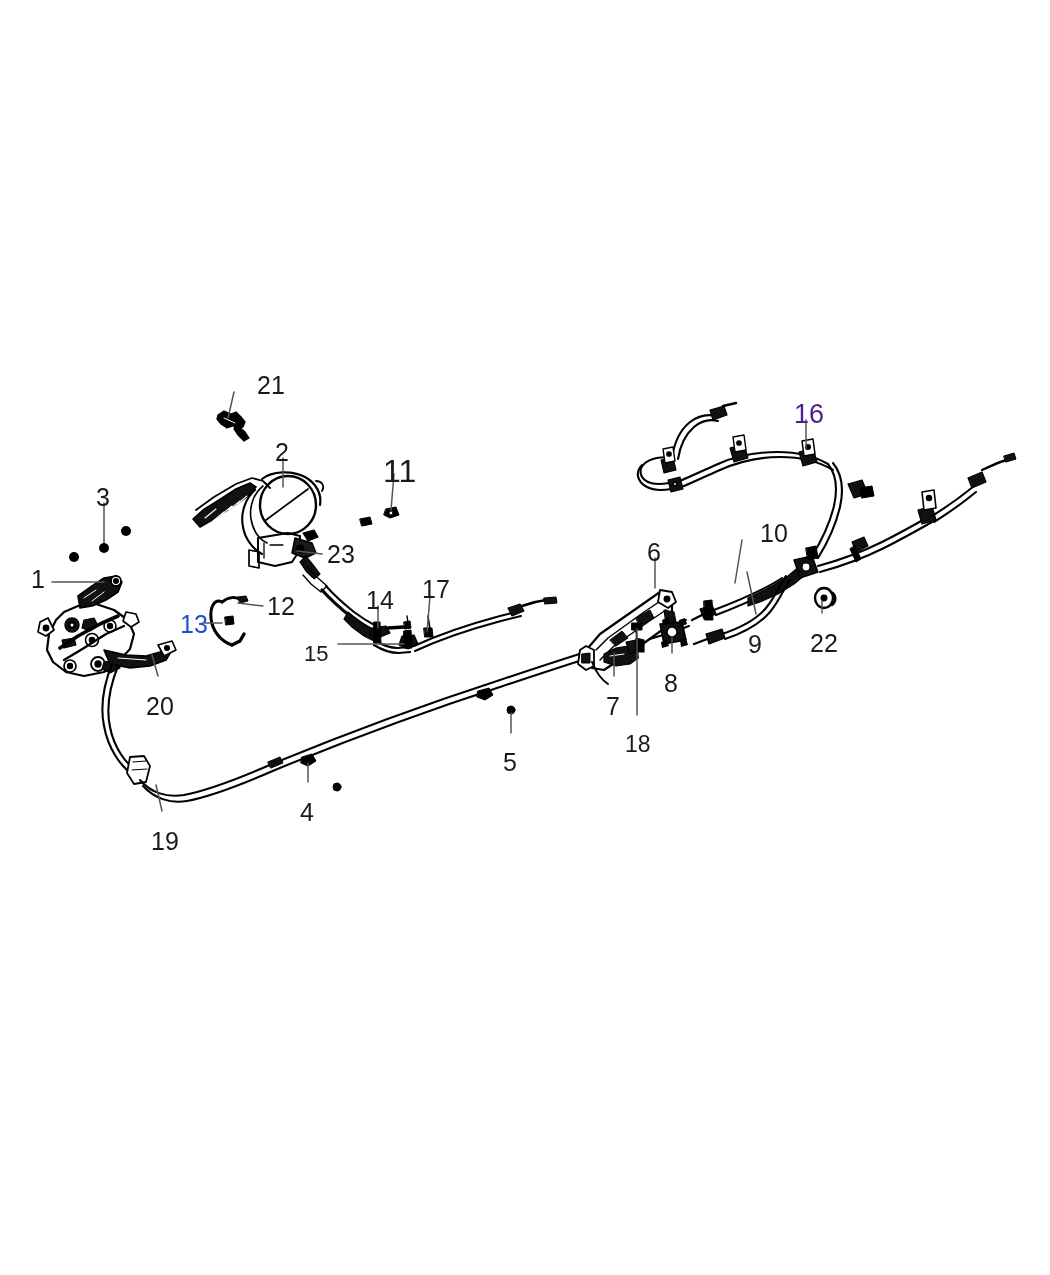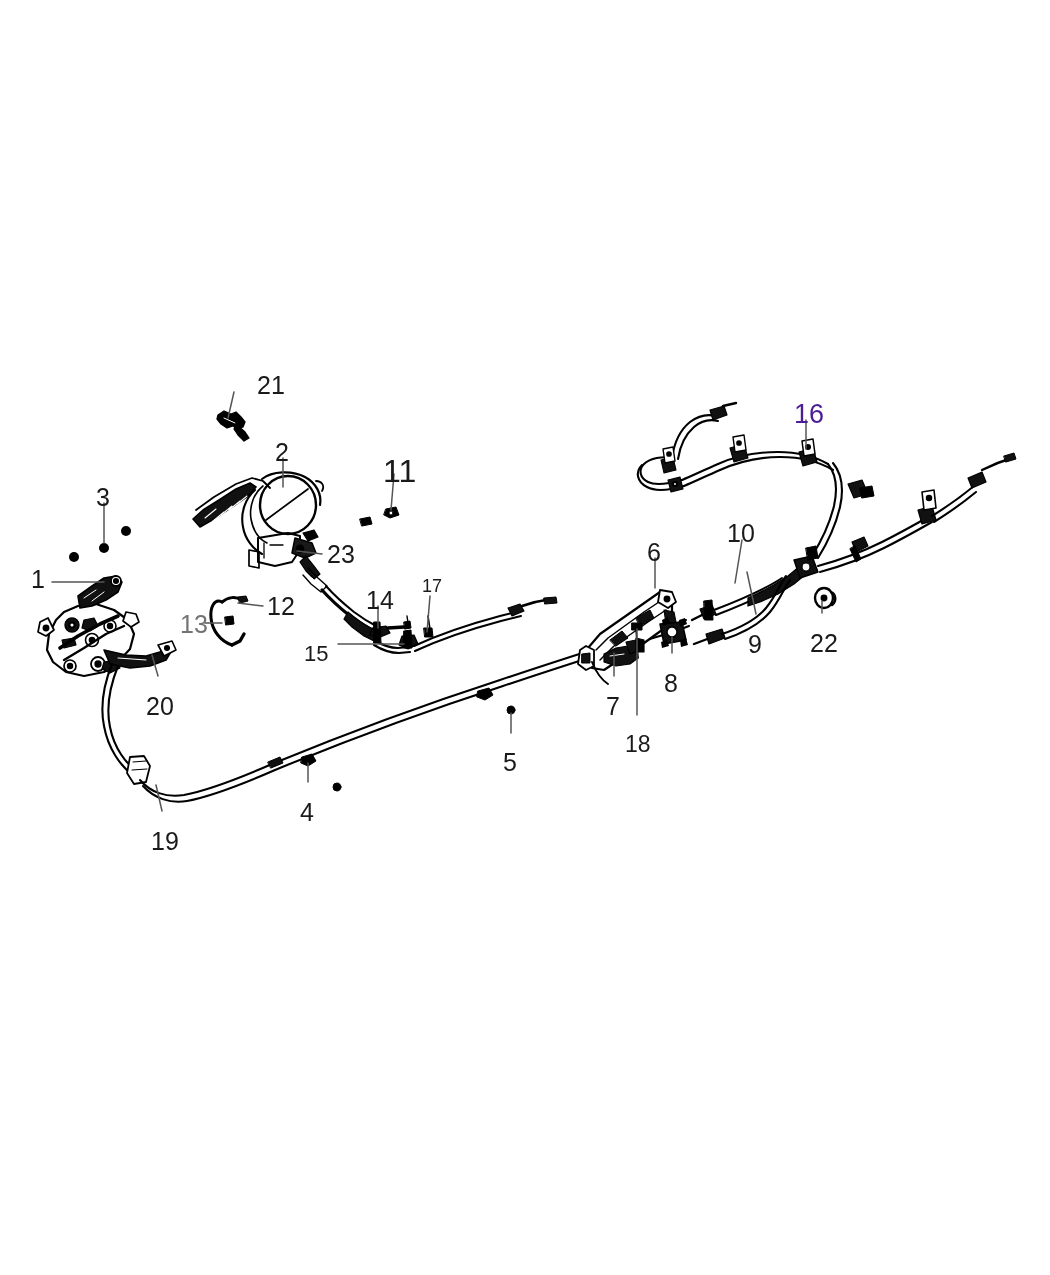--- a/index.html
+++ b/index.html
@@ -357,28 +357,28 @@
   <div id="labels">
       <div class="lbl" style="left: 31px; top: 567px; color: rgb(26, 26, 26); font-size: 25px;">1</div>
       <div class="lbl" style="left: 275px; top: 440px; color: rgb(26, 26, 26); font-size: 25px;">2</div>
       <div class="lbl" style="left: 96px; top: 485px; color: rgb(26, 26, 26); font-size: 25px;">3</div>
       <div class="lbl" style="left: 300px; top: 800px; color: rgb(26, 26, 26); font-size: 25px;">4</div>
       <div class="lbl" style="left: 503px; top: 750px; color: rgb(26, 26, 26); font-size: 25px;">5</div>
       <div class="lbl" style="left: 647px; top: 540px; color: rgb(26, 26, 26); font-size: 25px;">6</div>
       <div class="lbl" style="left: 606px; top: 694px; color: rgb(26, 26, 26); font-size: 25px;">7</div>
       <div class="lbl" style="left: 664px; top: 671px; color: rgb(26, 26, 26); font-size: 25px;">8</div>
       <div class="lbl" style="left: 748px; top: 632px; color: rgb(26, 26, 26); font-size: 25px;">9</div>
-      <div class="lbl" style="left: 727px; top: 521px; color: rgb(26, 26, 26); font-size: 25px;">10</div>
+      <div class="lbl" style="left: 760px; top: 521px; color: rgb(26, 26, 26); font-size: 25px;">10</div>
       <div class="lbl" style="left: 383px; top: 455px; color: rgb(26, 26, 26); font-size: 32px;">11</div>
       <div class="lbl" style="left: 267px; top: 594px; color: rgb(26, 26, 26); font-size: 25px;">12</div>
-      <div class="lbl" style="left: 180px; top: 612px; color: #737373; font-size: 25px;">13</div>
+      <div class="lbl" style="left: 180px; top: 612px; color: #1d4ed8; font-size: 25px;">13</div>
       <div class="lbl" style="left: 366px; top: 588px; color: rgb(26, 26, 26); font-size: 25px; text-align: right;">14</div>
       <div class="lbl" style="left: 304px; top: 633px; color: rgb(26, 26, 26); font-size: 22px; margin-top: 10px;">15</div>
       <div class="lbl" style="left: 794px; top: 401px; color: #4c1d95; font-size: 27px;">16</div>
-      <div class="lbl" style="left: 422px; top: 577px; color: rgb(26, 26, 26); font-size: 18px;">17</div>
+      <div class="lbl" style="left: 422px; top: 577px; color: rgb(26, 26, 26); font-size: 25px;">17</div>
       <div class="lbl" style="left: 625px; top: 733px; color: rgb(26, 26, 26); font-size: 23px;">18</div>
       <div class="lbl" style="left: 151px; top: 829px; color: rgb(26, 26, 26); font-size: 25px;">19</div>
       <div class="lbl" style="left: 146px; top: 694px; color: rgb(26, 26, 26); font-size: 25px;">20</div>
       <div class="lbl" style="left: 220px; top: 373px; color: rgb(26, 26, 26); font-size: 25px; margin-left: 37px;">21</div>
       <div class="lbl" style="left: 810px; top: 631px; color: rgb(26, 26, 26); font-size: 25px;">22</div>
       <div class="lbl" style="left: 327px; top: 542px; color: rgb(26, 26, 26); font-size: 25px;">23</div>
     </div>
 
 </div>
 

